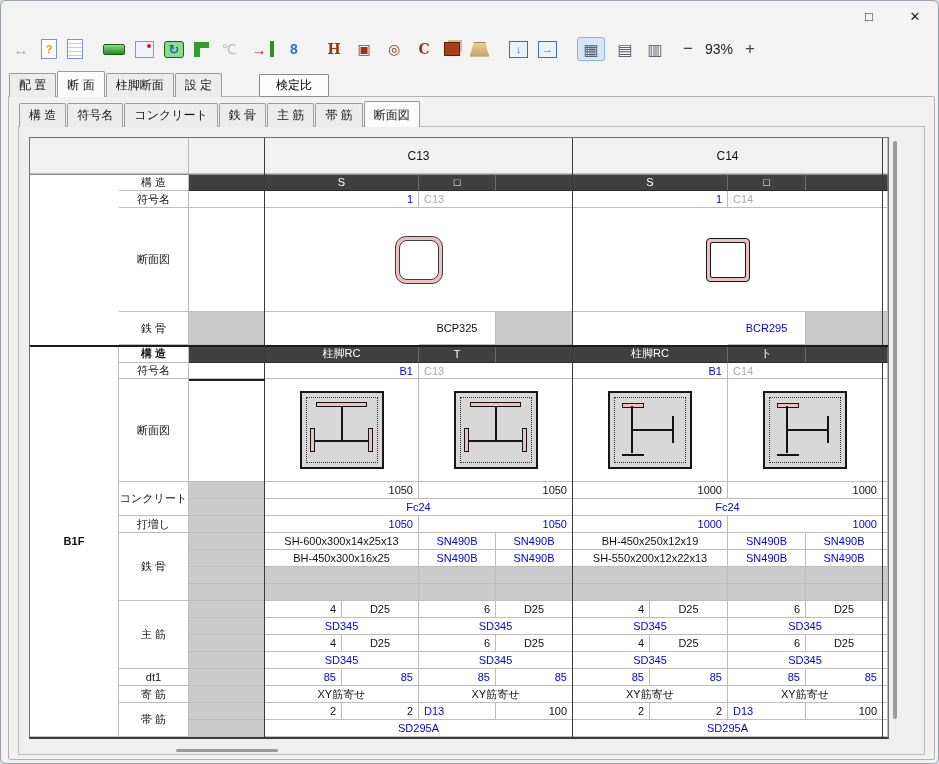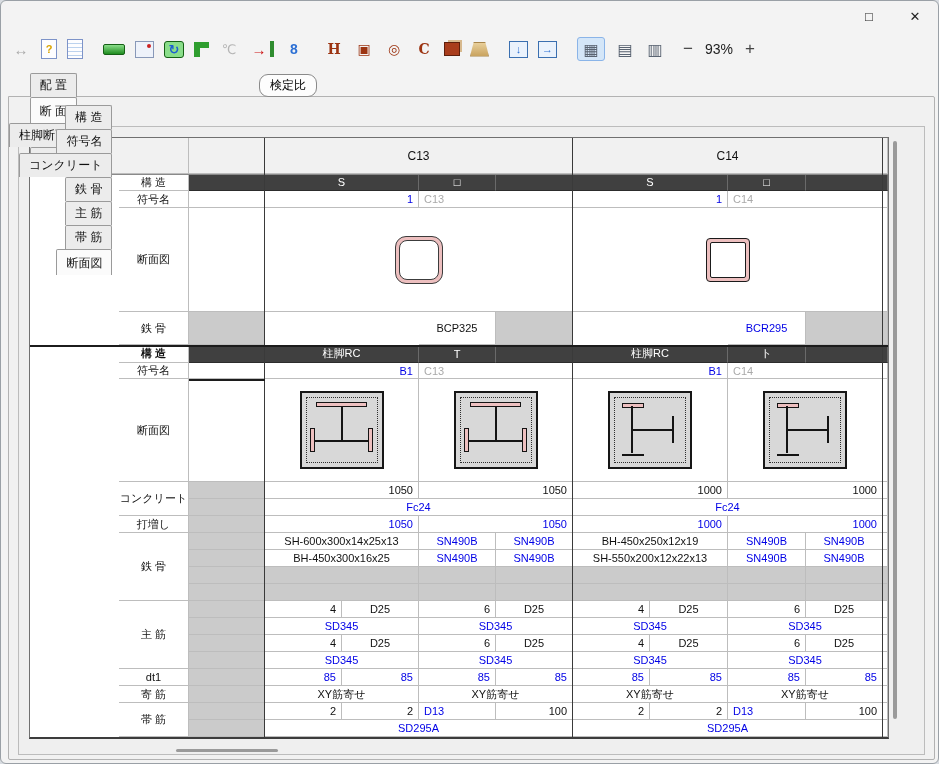--- a/index.html
+++ b/index.html
@@ -28,26 +28,26 @@
   .i-steel{color:#9c3412;font-weight:bold;font-size:14px;font-family:"DejaVu Serif","Liberation Serif",serif;}
   .i-solid{width:14px;height:12px;min-width:14px;background:#a93d1c;border:1px solid #5e1f0c;box-shadow:3px -3px 0 -1px #d7b98e;}
   .i-brush{width:17px;height:13px;min-width:17px;background:linear-gradient(#e8cf9a,#c9a35f);border:1px solid #a8854a;clip-path:polygon(20% 0,80% 0,100% 100%,0 100%);}
   .i-win{width:17px;height:15px;min-width:17px;border:1px solid #3a6fb0;background:#eaf2fc;color:#2b6fd4;font-size:11px;font-weight:bold;}
   .i-grid{font-size:16px;color:#5a6472;}
   .i-grid.sel{background:#d4e6f8;border:1px solid #8ab4e8;border-radius:3px;padding:0 3px;}
   .gap{margin-left:10px;}
   .zoomctl{display:flex;align-items:center;gap:12px;font-size:14px;color:#222;margin-left:8px;}
   .zbtn{font-size:17px;color:#444;}
   
-  .tabs{position:absolute;display:flex;align-items:flex-end;flex-direction:column;}
+  .tabs{position:absolute;display:flex;align-items:flex-end;}
   .tabs1{left:8px;top:72px;height:24px;z-index:3;}
   .tabs2{left:18px;top:104px;height:22px;z-index:3;}
   .tab{border:1px solid #9a9a9a;border-bottom:none;background:#ececec;padding:3px 9px;font-size:12px;color:#111;border-radius:2px 2px 0 0;margin-right:1px;white-space:nowrap;}
   .tab.sel{background:#fbfbfb;padding-top:5px;}
-  .btn{position:absolute;left:258px;top:73px;padding:2px 10px;font-size:12px;border:1px solid #8a8a8a;border-radius:9px;background:#fdfdfd;z-index:3;}
+  .btn{position:absolute;left:258px;top:73px;padding:2px 16px;font-size:12px;border:1px solid #8a8a8a;border-radius:1px;background:#fdfdfd;z-index:3;}
   .panel1{position:absolute;left:7px;top:95px;width:925px;height:662px;border:1px solid #b2b2b2;background:#f1f1f1;border-radius:0 2px 2px 2px;}
   .panel2{position:absolute;left:17px;top:125px;width:905px;height:627px;border:1px solid #bcbcbc;background:#efefef;}
   
   .tbl{position:absolute;left:28px;top:136px;display:grid;
        grid-template-columns:89px 70px 76px 77px 77px 77px 77px 77px 78px 78px 77px 5px;
        grid-template-rows:36px 17px 17px 104px 33px 18px 16px 103px repeat(15,17px);
        border:1px solid #707070;border-bottom:2px solid #3c3c3c;background:#fff;z-index:2;}
   .c{border-right:1px solid #bdbdbd;border-bottom:1px solid #bdbdbd;font-size:11px;display:flex;align-items:center;justify-content:center;min-width:0;overflow:hidden;color:#111;background:#fff;white-space:nowrap;}
   .r{justify-content:flex-end;padding-right:5px;}
   .l{justify-content:flex-start;padding-left:5px;}
@@ -142,20 +142,21 @@
   <div class="panel2"></div>
 
   <div class="tbl">
 
     <div class="c hd" style="grid-area:1/1/2/3"></div>
     <div class="c hd" style="grid-area:1/3/2/4"></div>
     <div class="c hd" style="grid-area:1/4/2/8">C13</div>
     <div class="c hd" style="grid-area:1/8/2/12">C14</div>
     <div class="c hd" style="grid-area:1/12/2/13"></div>
 
+    <div class="c bold" style="grid-area:6/1/24/2">B1F</div>
 
     <div class="c" style="grid-area:2/2/3/3">構 造</div>
     <div class="c" style="grid-area:3/2/4/3">符号名</div>
     <div class="c" style="grid-area:4/2/5/3">断面図</div>
     <div class="c" style="grid-area:5/2/6/3">鉄 骨</div>
 
     <div class="c bold" style="grid-area:6/2/7/3">構 造</div>
     <div class="c" style="grid-area:7/2/8/3">符号名</div>
     <div class="c" style="grid-area:8/2/9/3">断面図</div>
     <div class="c" style="grid-area:9/2/11/3">コンクリート</div>

